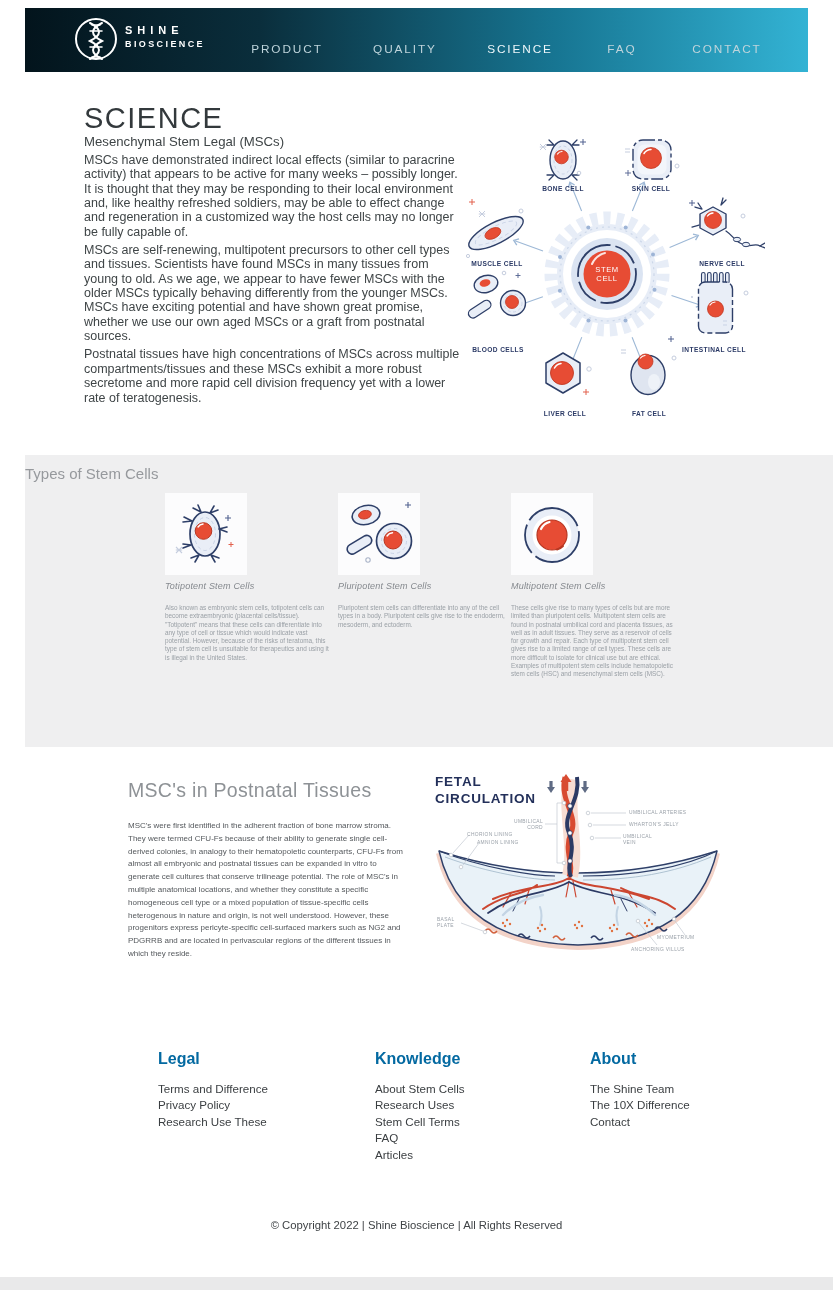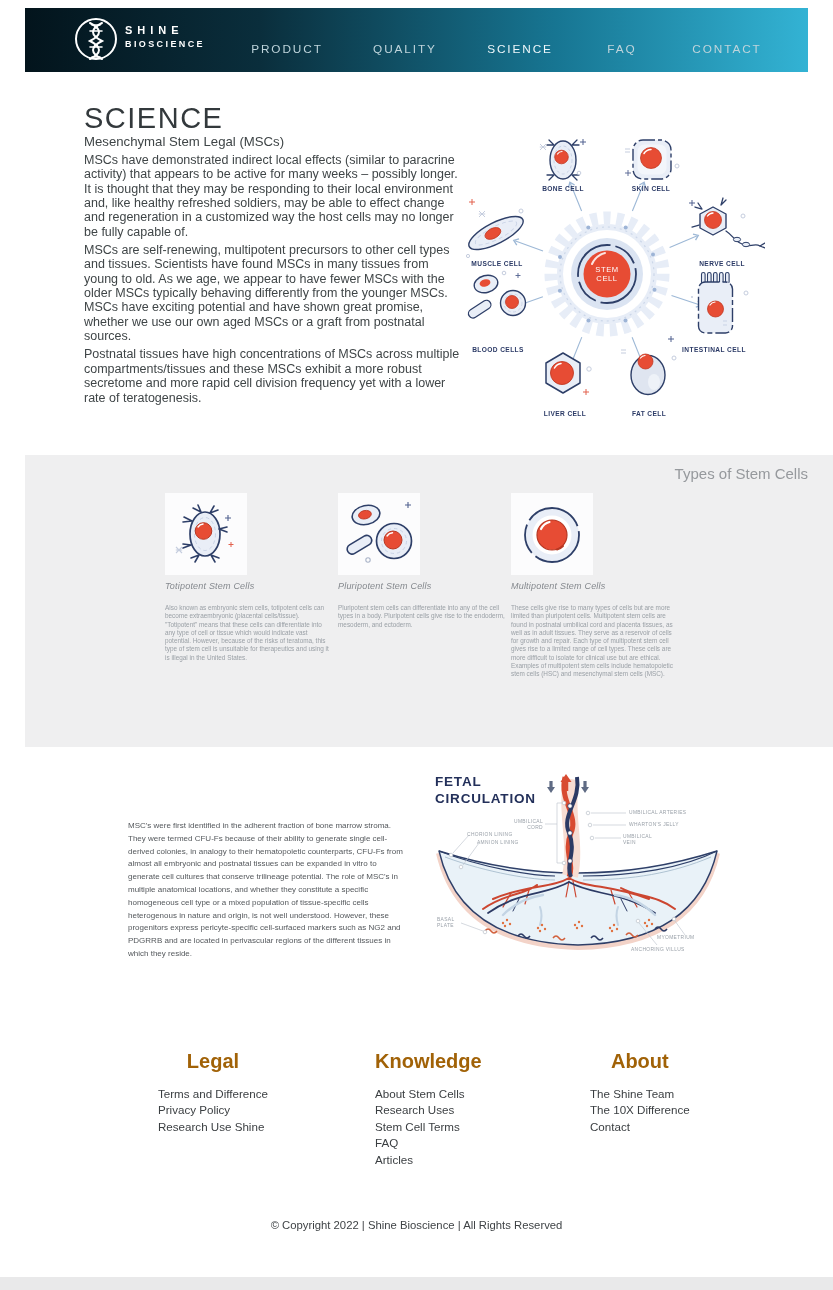--- a/index.html
+++ b/index.html
@@ -21,38 +21,38 @@
   .science-title{position:absolute;left:59px;top:30px;font-size:29px;font-weight:400;letter-spacing:1.5px;color:#33393c;}
   .science-sub{position:absolute;left:59px;top:62px;font-size:13.2px;color:#3f4547;}
   .science-body{position:absolute;left:59px;top:81px;width:376px;font-size:12.5px;line-height:14.35px;color:#3f4547;}
   .science-body p{margin:0 0 4px 0;}
   .stem-diagram{position:absolute;left:430px;top:53px;width:310px;height:300px;}
   .cell-label{position:absolute;transform:translateX(-50%);font-size:6.6px;font-weight:bold;letter-spacing:0.4px;color:#2b3a66;white-space:nowrap;}
   .stem-center-label{position:absolute;left:152px;top:141px;transform:translateX(-50%);width:40px;text-align:center;font-size:7.6px;font-weight:normal;letter-spacing:0.6px;color:#ffffff;line-height:8.6px;}
 
   
   .types-band{height:292px;background:#efeff0;}
-  .types-title{position:absolute;top:10px;left:0;width:783px;text-align:right;font-size:15px;color:#96999d;}
+  .types-title{position:absolute;top:10px;left:0;width:783px;text-align:left;font-size:15px;color:#96999d;}
   .types-cols{position:absolute;left:140px;top:38px;display:grid;grid-template-columns:173px 173px 173px;}
   .type-tile{width:82px;height:82px;background:#fcfcfd;display:flex;align-items:center;justify-content:center;}
   .type-heading{margin-top:6px;font-size:9px;font-style:italic;font-weight:normal;color:#85898e;letter-spacing:0.2px;}
   .type-body{margin-top:13px;width:168px;font-size:6.4px;line-height:8.3px;color:#9aa0a6;}
 
   
   .postnatal{height:218px;background:#ffffff;}
   .post-title{position:absolute;left:103px;top:32px;font-size:19.5px;letter-spacing:0.3px;color:#8e9296;}
   .post-body{position:absolute;left:103px;top:73px;width:278px;font-size:8px;line-height:12.8px;color:#54585c;}
   .fetal{position:absolute;left:408px;top:26px;width:292px;height:188px;}
   .fetal-title{position:absolute;left:2px;top:1px;font-size:13.5px;font-weight:bold;letter-spacing:0.8px;color:#23305a;line-height:16.5px;}
   .f-label{position:absolute;font-size:4.9px;letter-spacing:0.35px;color:#9aa1a9;line-height:6.4px;}
 
   
   .footerarea{height:312px;}
   .fcol{position:absolute;top:85px;}
-  .fcol-h{font-size:20px;font-weight:bold;color:#a16207;margin-bottom:13px;text-align:center;}
+  .fcol-h{font-size:16px;font-weight:bold;color:#0369a1;margin-bottom:13px;}
   .flink{font-size:11.6px;color:#3a3e41;line-height:16.4px;cursor:pointer;}
   .copyright{position:absolute;top:254px;left:0;width:783px;text-align:center;font-size:11.3px;color:#3f4346;}
   .bottom-strip{position:absolute;left:0;top:1277px;width:833px;height:13px;background:#e9e9ea;}
 </style>
 </head>
 <body>
 
 <div class="inner">
   <div class="topbar">
     <div class="logo-wrap">
@@ -294,20 +294,21 @@
           <path d="M52,53 A 13 13 0 0 1 46,56.5" stroke="#b83722" stroke-width="2" fill="none" stroke-linecap="round"></path>
         </svg>
       </div>
       <div class="type-heading">Multipotent Stem Cells</div>
       <div class="type-body">These cells give rise to many types of cells but are more limited than pluripotent cells. Multipotent stem cells are found in postnatal umbilical cord and placenta tissues, as well as in adult tissues. They serve as a reservoir of cells for growth and repair. Each type of multipotent stem cell gives rise to a limited range of cell types. These cells are more difficult to isolate for clinical use but are ethical. Examples of multipotent stem cells include hematopoietic stem cells (HSC) and mesenchymal stem cells (MSC).</div>
     </div>
   </div>
 </div>
 
 <div class="wide postnatal">
+  <div class="post-title">MSC's in Postnatal Tissues</div>
   <div class="post-body">MSC's were first identified in the adherent fraction of bone marrow stroma. They were termed CFU-Fs because of their ability to generate single cell-derived colonies, in analogy to their hematopoietic counterparts, CFU-Fs from almost all embryonic and postnatal tissues can be expanded in vitro to generate cell cultures that conserve trilineage potential. The role of MSC's in multiple anatomical locations, and whether they constitute a specific homogeneous cell type or a mixed population of tissue-specific cells heterogenous in nature and origin, is not well understood. However, these progenitors express pericyte-specific cell-surfaced markers such as NG2 and PDGRRB and are located in perivascular regions of the different tissues in which they reside.</div>
 
   <div class="fetal">
     <svg width="292" height="188" viewBox="0 0 292 188">
 
       <path d="M6,80 C18,132 55,172 145,174 C235,172 272,132 284,80" fill="none" stroke="#f3d3c8" stroke-width="6"></path>
       <path d="M6,78 C18,130 55,170 145,172 C235,170 272,130 284,78 C240,92 190,100 145,100 C100,100 50,92 6,78 Z" fill="#e9f2f8" stroke="#2e3f68" stroke-width="1.4" stroke-linejoin="round"></path>
       <path d="M6,78 C50,95 100,103 122,103 M150,103 C200,103 250,95 284,78" fill="none" stroke="#2e3f68" stroke-width="1.2"></path>
       <path d="M12,84 C55,100 100,107 122,107 M150,107 C200,107 240,100 278,84" fill="none" stroke="#9fb6c8" stroke-width="0.8"></path>
 
@@ -404,21 +405,21 @@
     <span class="f-label" style="left:224px;top:162px;white-space:nowrap">MYOMETRIUM</span>
     <span class="f-label" style="left:198px;top:174px;white-space:nowrap">ANCHORING VILLUS</span>
   </div>
 </div>
 
 <div class="inner footerarea">
   <div class="fcol" style="left:133px">
     <div class="fcol-h">Legal</div>
     <div class="flink">Terms and Difference</div>
     <div class="flink">Privacy Policy</div>
-    <div class="flink">Research Use Shine</div>
+    <div class="flink">Research Use These</div>
   </div>
   <div class="fcol" style="left:350px">
     <div class="fcol-h">Knowledge</div>
     <div class="flink">About Stem Cells</div>
     <div class="flink">Research Uses</div>
     <div class="flink">Stem Cell Terms</div>
     <div class="flink">FAQ</div>
     <div class="flink">Articles</div>
   </div>
   <div class="fcol" style="left:565px">

